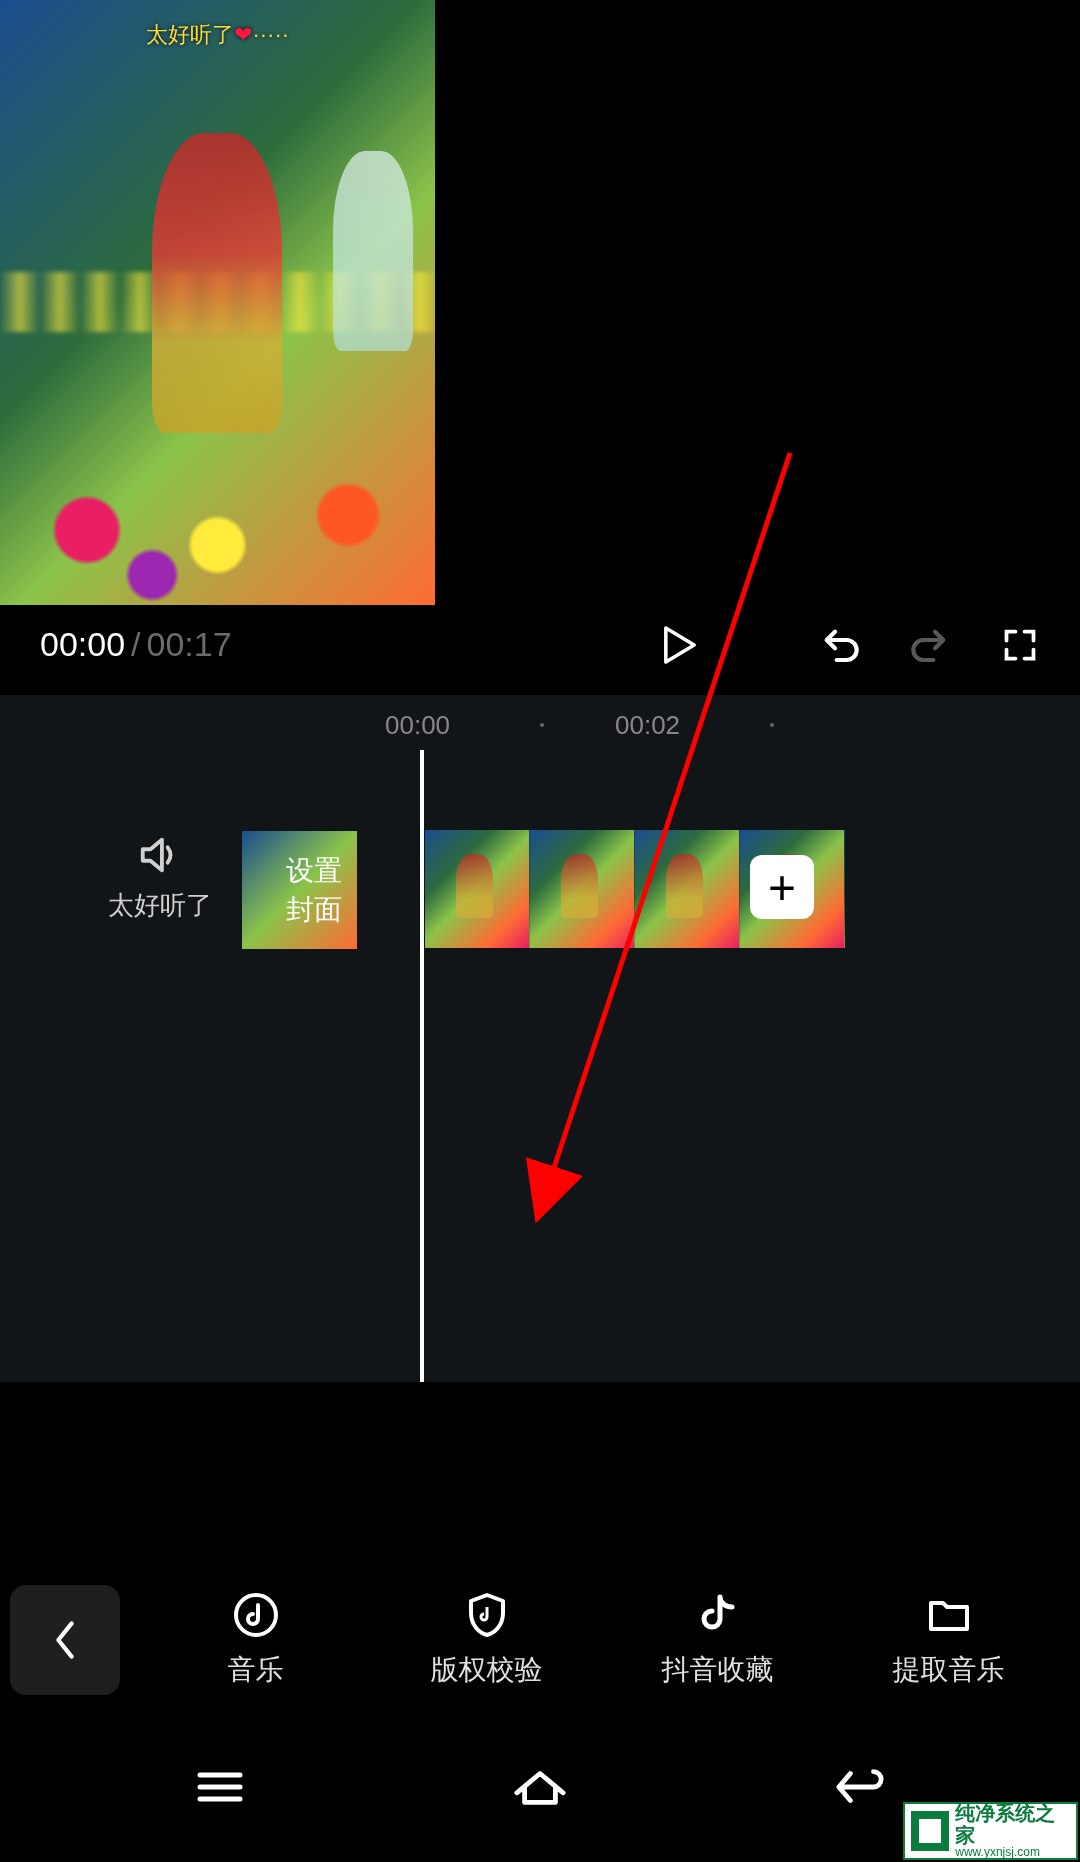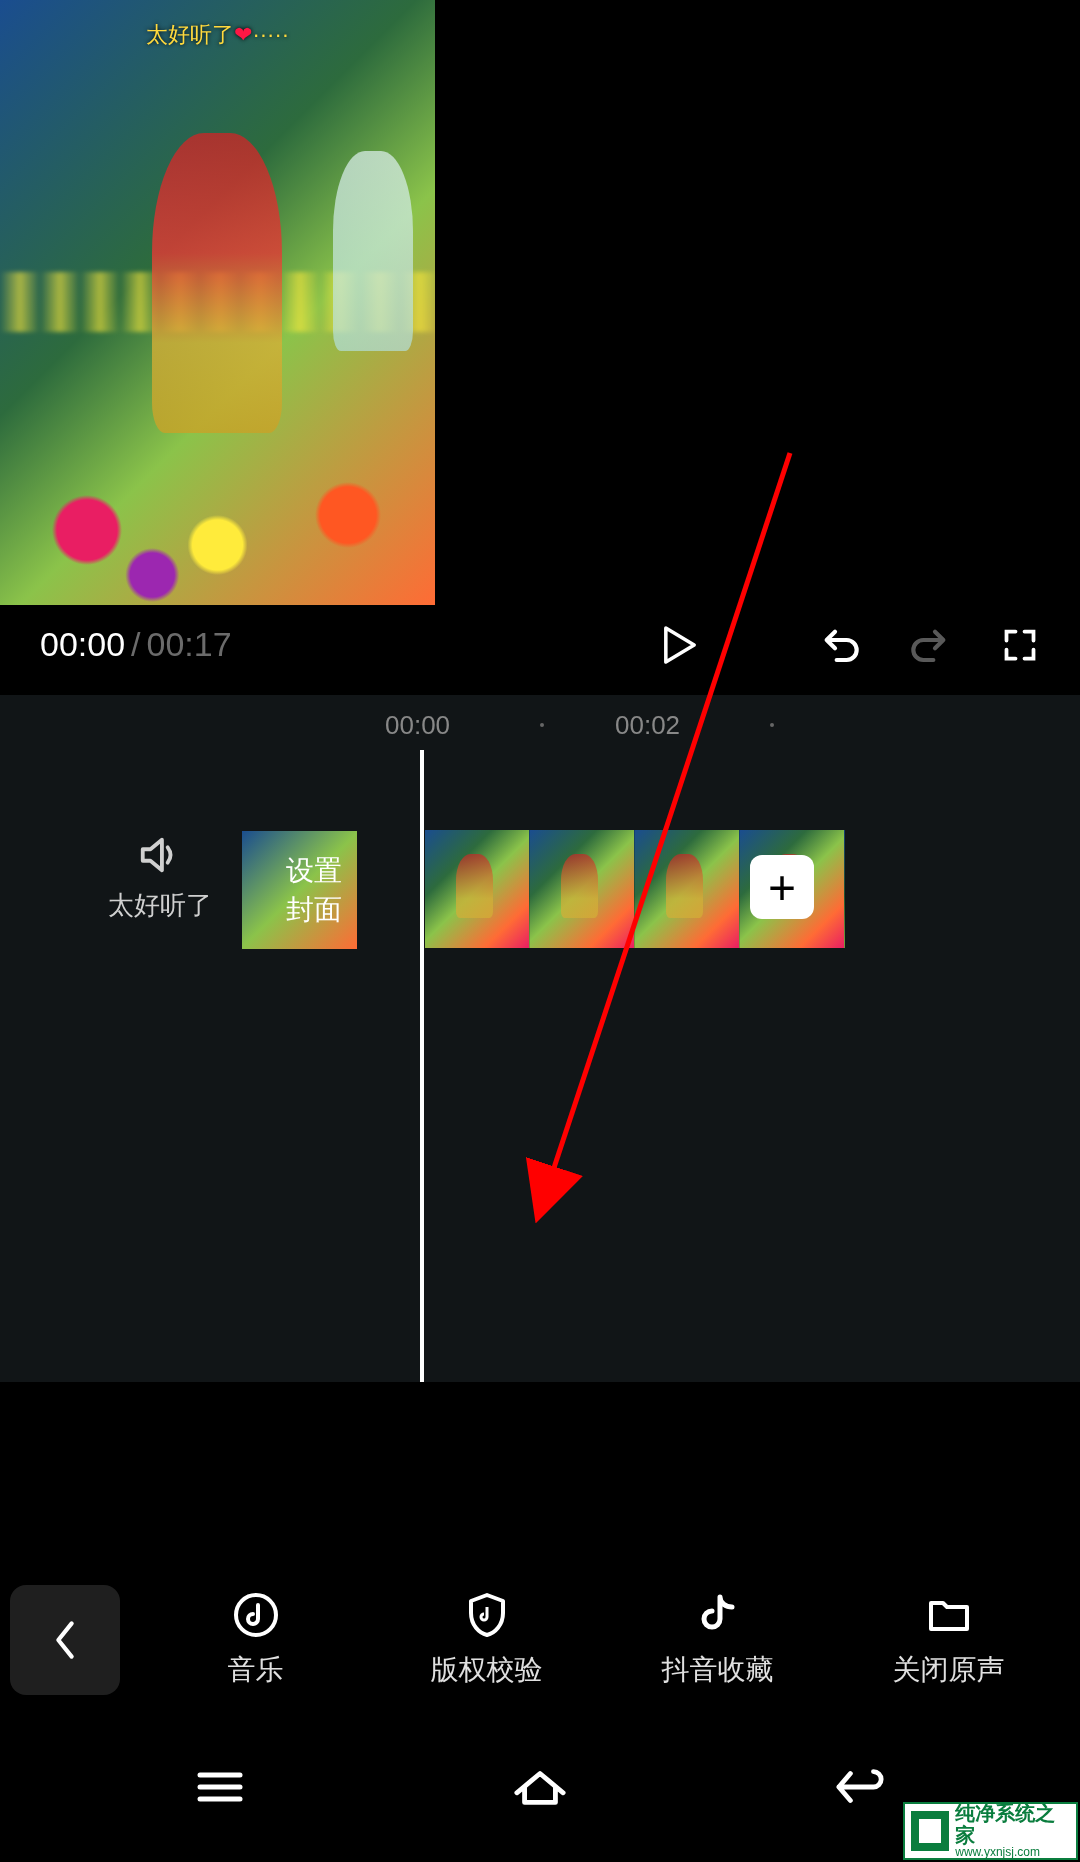--- a/index.html
+++ b/index.html
@@ -474,21 +474,21 @@
       </svg>
     </div>
     <span class="tool-label">抖音收藏</span>
   </div>
   <div class="tool-item">
     <div class="tool-icon">
       <svg width="48" height="48" viewBox="0 0 24 24">
         <path d="M3 6 H9 L11 8 H21 V19 H3 Z" fill="none" stroke="#fff" stroke-width="2" stroke-linejoin="round"></path>
       </svg>
     </div>
-    <span class="tool-label">关闭原声</span>
+    <span class="tool-label">提取音乐</span>
   </div>
 </div>
 
 <div class="nav-bar">
   <div class="nav-item">
     <svg width="48" height="36" viewBox="0 0 24 18">
       <line x1="2" y1="3" x2="22" y2="3" stroke="#fff" stroke-width="2.5" stroke-linecap="round"></line>
       <line x1="2" y1="9" x2="22" y2="9" stroke="#fff" stroke-width="2.5" stroke-linecap="round"></line>
       <line x1="2" y1="15" x2="22" y2="15" stroke="#fff" stroke-width="2.5" stroke-linecap="round"></line>
     </svg>

